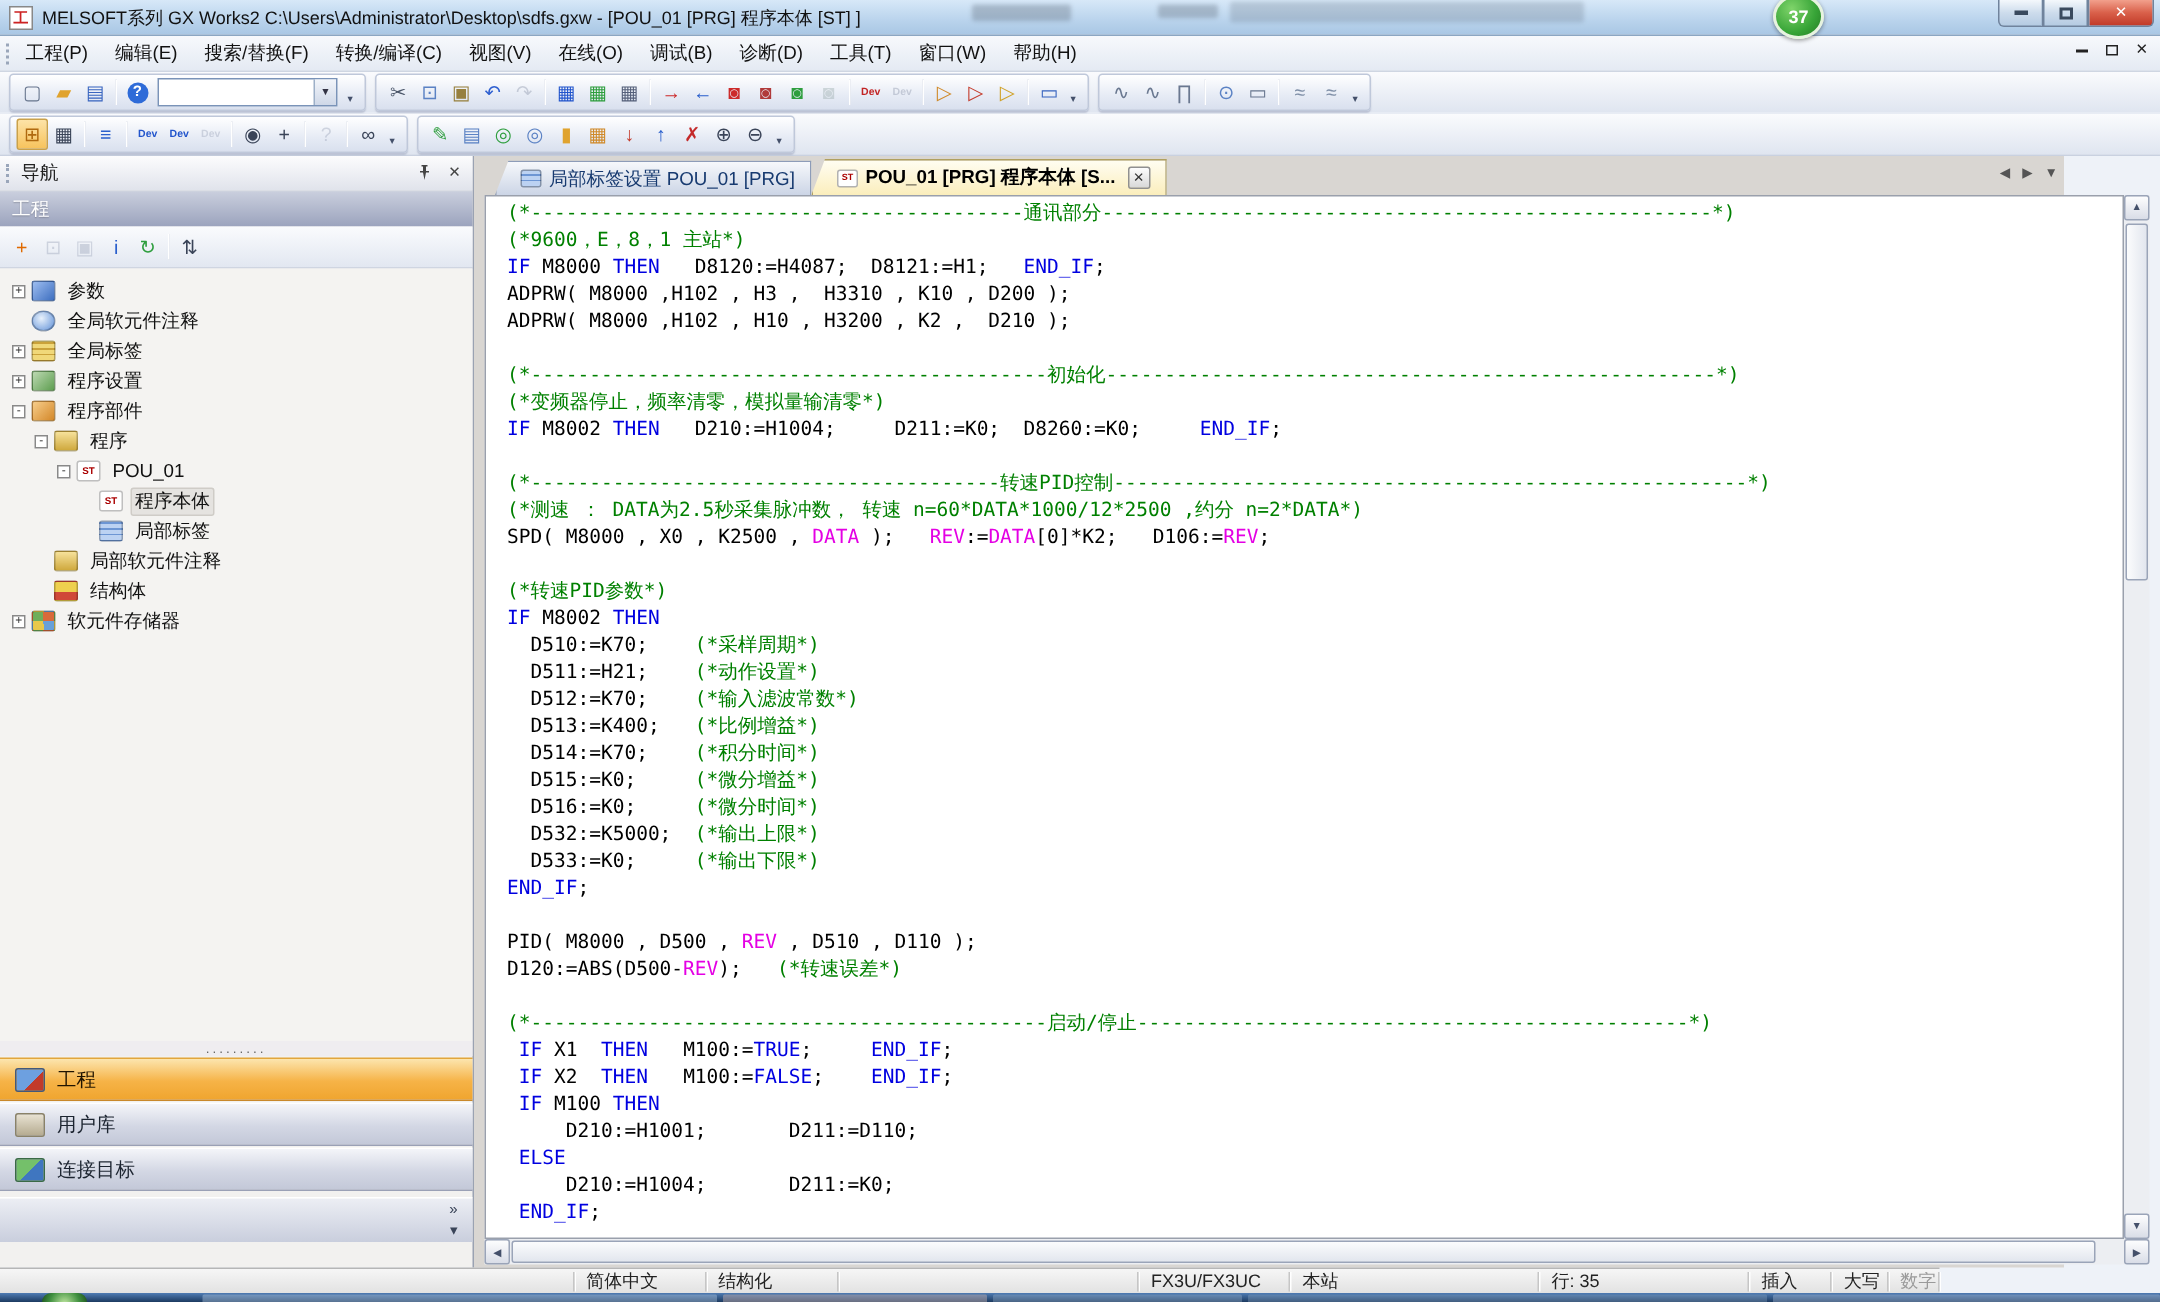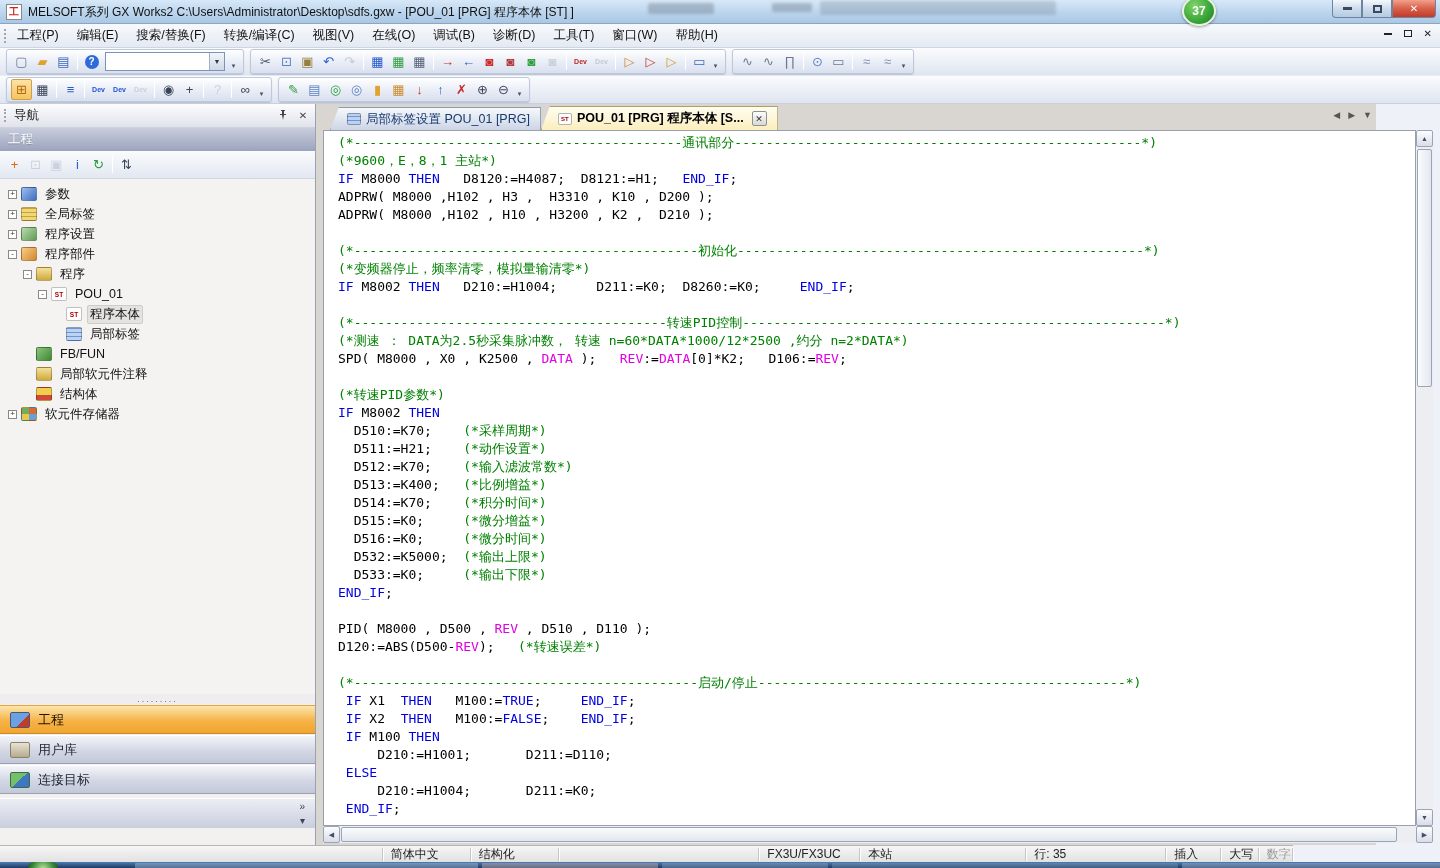--- a/index.html
+++ b/index.html
@@ -422,20 +422,26 @@
     </div>
   <div id="navtree">
       <div class="trow">
         <span class="tindent" style="width: 8px;"></span>
         <span class="texp">+</span>
         <span class="tico ti-param"></span>
         <span class="tlabel">参数</span>
       </div>
       <div class="trow">
         <span class="tindent" style="width: 8px;"></span>
+        <span class="texp none"></span>
+        <span class="tico ti-gcomment"></span>
+        <span class="tlabel">全局软元件注释</span>
+      </div>
+      <div class="trow">
+        <span class="tindent" style="width: 8px;"></span>
         <span class="texp">+</span>
         <span class="tico ti-glabel"></span>
         <span class="tlabel">全局标签</span>
       </div>
       <div class="trow">
         <span class="tindent" style="width: 8px;"></span>
         <span class="texp">+</span>
         <span class="tico ti-progset"></span>
         <span class="tlabel">程序设置</span>
       </div>
@@ -461,26 +467,20 @@
         <span class="tindent" style="width: 53px;"></span>
         <span class="texp none"></span>
         <span class="tico ti-st">ST</span>
         <span class="tlabel">程序本体</span>
       </div>
       <div class="trow">
         <span class="tindent" style="width: 53px;"></span>
         <span class="texp none"></span>
         <span class="tico ti-llabel"></span>
         <span class="tlabel">局部标签</span>
-      </div>
-      <div class="trow">
-        <span class="tindent" style="width: 23px;"></span>
-        <span class="texp none"></span>
-        <span class="tico ti-fb"></span>
-        <span class="tlabel">FB/FUN</span>
       </div>
       <div class="trow">
         <span class="tindent" style="width: 23px;"></span>
         <span class="texp none"></span>
         <span class="tico ti-lcomment"></span>
         <span class="tlabel">局部软元件注释</span>
       </div>
       <div class="trow">
         <span class="tindent" style="width: 23px;"></span>
         <span class="texp none"></span>

